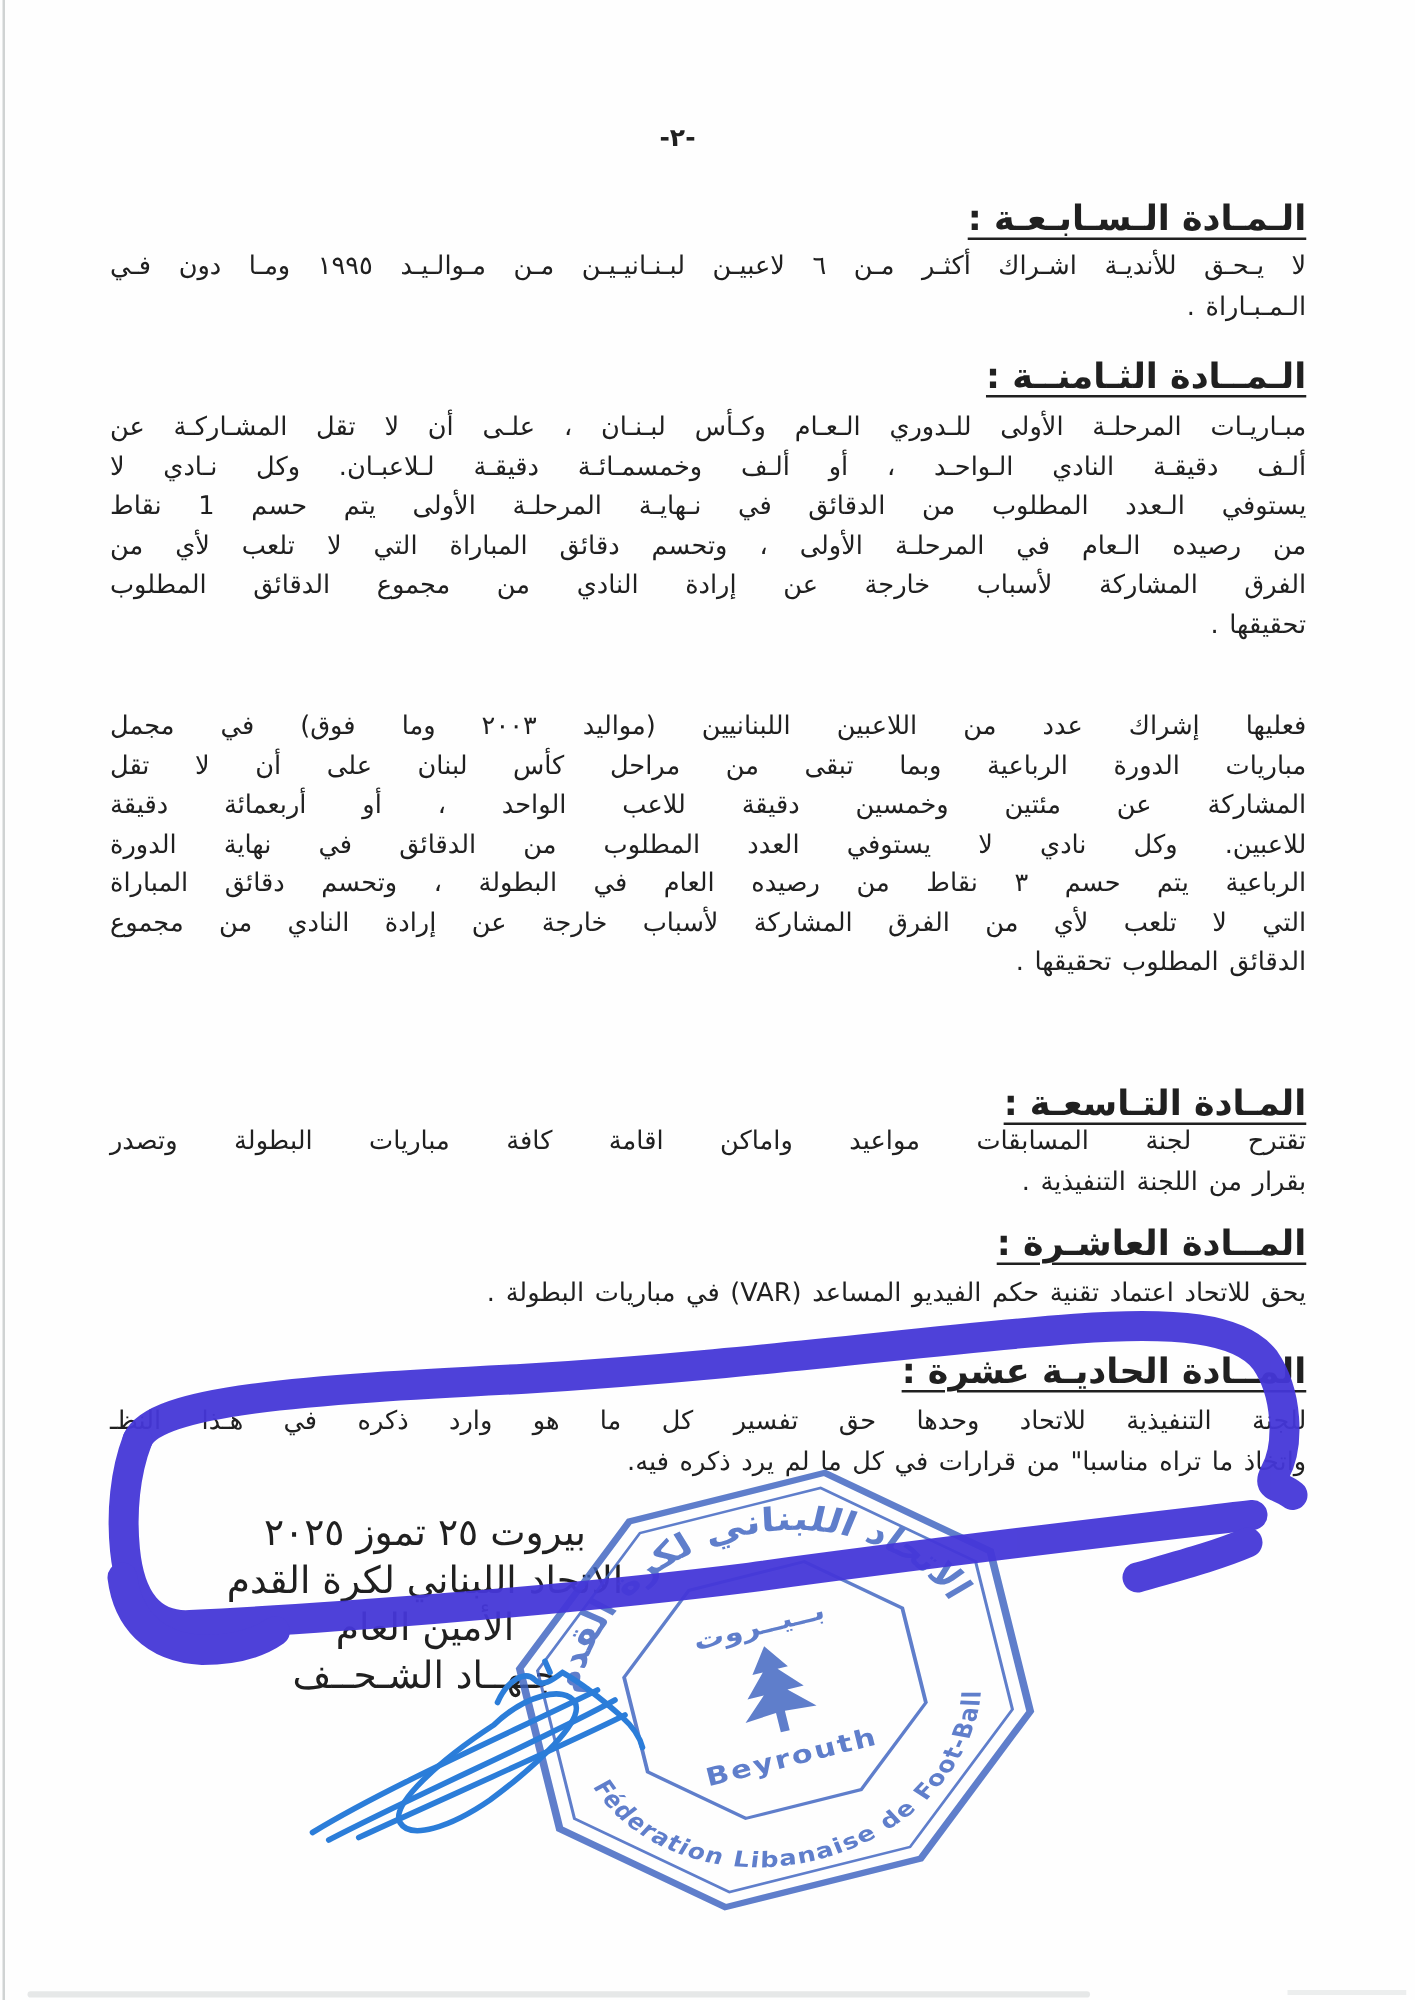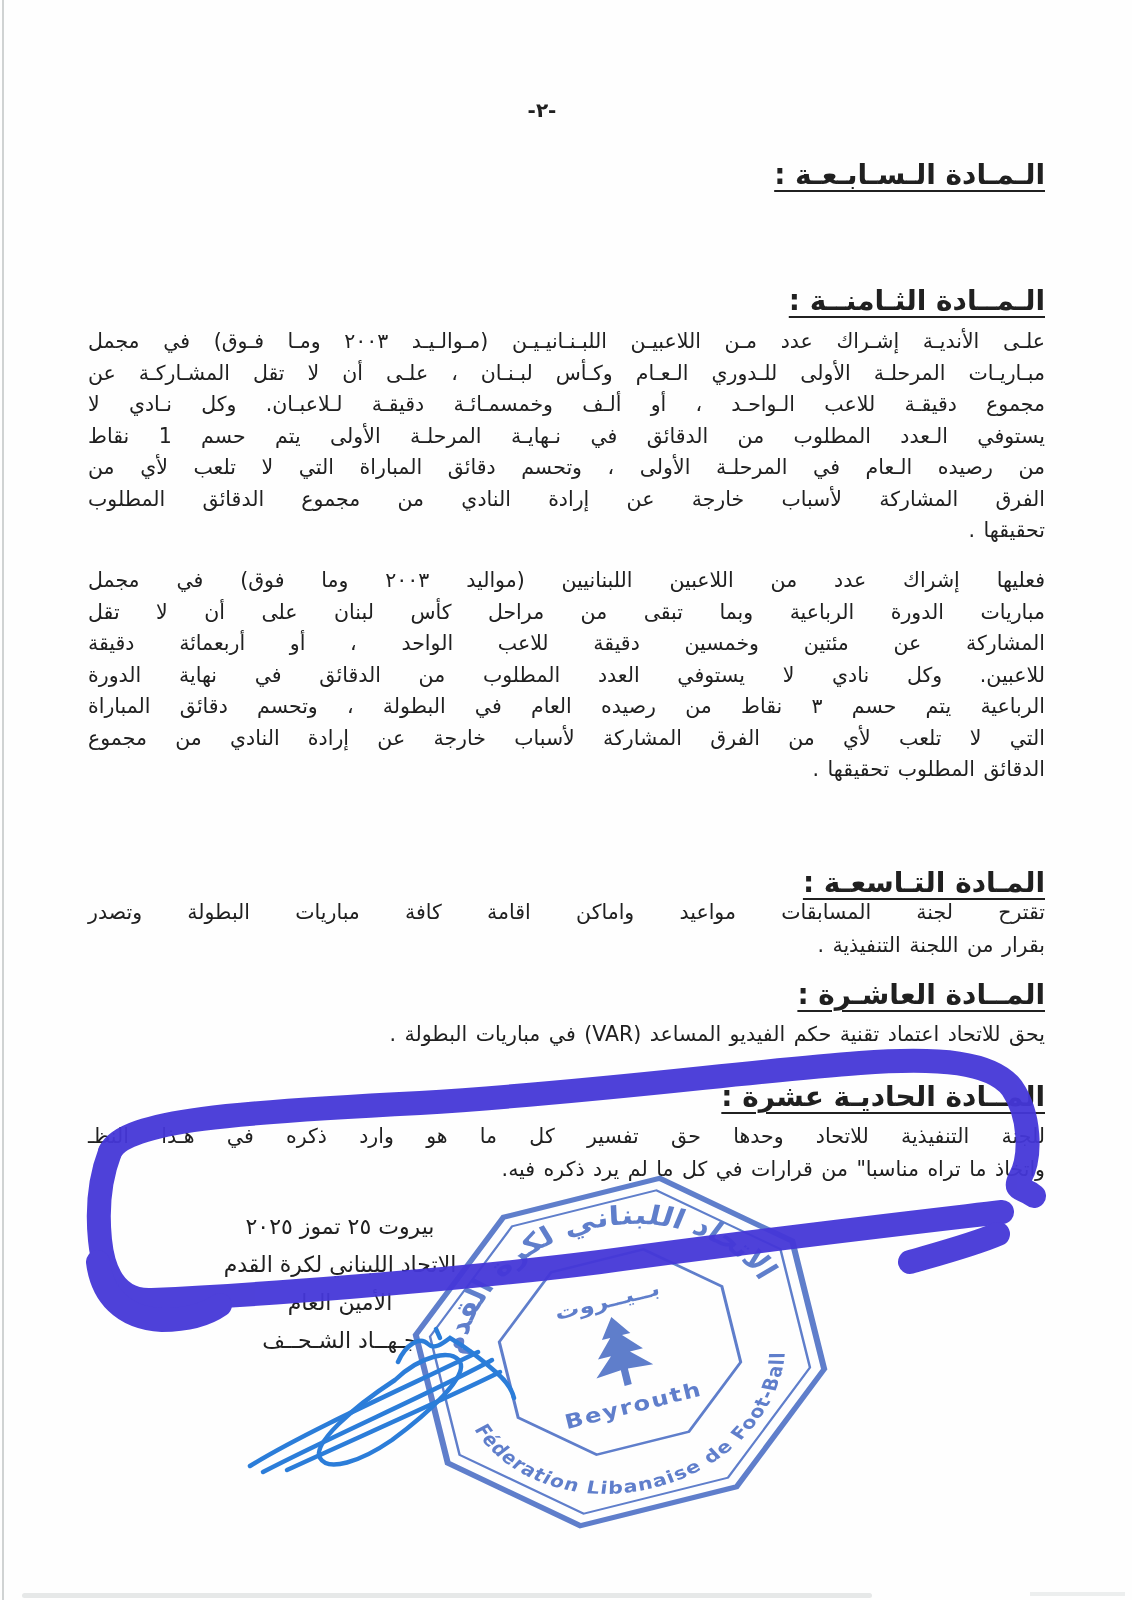--- a/index.html
+++ b/index.html
@@ -19,46 +19,49 @@
   }
   .par{position:absolute;left:88px;width:957px;direction:rtl;}
   .ln{
     font-size:20.5px;line-height:31.5px;text-align:justify;text-align-last:justify;
     word-spacing:2px;white-space:normal;
   }
   .lh33 .ln{line-height:33px;}
   .ln.end{text-align-last:right;}
   .footer{
     position:absolute;top:1208px;left:135px;width:410px;direction:rtl;
-    text-align:center;font-size:22px;
+    text-align:center;font-size:30px;
   }
   .footer .fline{line-height:38px;}
   .footer .name{letter-spacing:3px;}
   .overlay{position:absolute;top:0;left:0;pointer-events:none;}
   .z2{z-index:2;} .z6{z-index:6;}
   .edge-line{position:absolute;top:0;left:2px;width:2px;height:100%;background:#9aa0a0;opacity:.45;}
   .bottom-smudge{position:absolute;bottom:2px;left:22px;width:850px;height:5px;background:#c9cfcf;opacity:.45;border-radius:3px;}
   .bottom-smudge2{position:absolute;bottom:4px;left:1030px;width:95px;height:4px;background:#d3d8d8;opacity:.4;}
 </style>
 </head>
 <body>
 
 <div class="page">
 
   <div class="edge-line"></div>
 
   <div class="pagenum">-٢-</div>
 
   <div class="h" style="top:158px" dir="rtl">الـمـادة الـسـابـعـة :</div>
+  <div class="par lh33" style="top:196px">
+    <div class="ln">لا يـحـق للأنديـة اشـراك  أكثـر مـن ٦ لاعبيـن لبـنـانيـيـن مـن مـوالـيـد ١٩٩٥ ومـا دون فـي</div>
+    <div class="ln end">الـمـبـاراة .</div>
+  </div>
 
   <div class="h" style="top:284px" dir="rtl">الـمــادة الثـامنــة :</div>
   <div class="par" style="top:326px">
-    <div class="ln">علـى الأنديـة إشـراك عدد مـن اللاعبيـن اللبـنـانيـيـن (مـوالـيـد ٢٠٠٣ ومـا فـوق) في مجمل</div>
     <div class="ln">مبـاريـات المرحلـة الأولى للـدوري الـعـام وكـأس لبـنـان ، علـى أن لا تقل المشـاركـة عن</div>
-    <div class="ln">مجموع دقيقـة للاعب الـواحـد ، أو ألـف وخمسمـائـة دقيقـة لـلاعبـان. وكل نـادي لا</div>
+    <div class="ln">ألـف دقيقـة النادي الـواحـد ، أو ألـف وخمسمـائـة دقيقـة لـلاعبـان. وكل نـادي لا</div>
     <div class="ln">يستوفي الـعدد المطلوب من الدقائق في نـهايـة المرحلـة الأولى يتم حسم 1 نقاط</div>
     <div class="ln">من رصيده الـعام في المرحلـة الأولى ، وتحسم دقائق المباراة التي لا تلعب لأي من</div>
     <div class="ln">الفرق المشاركة لأسباب خارجة عن إرادة النادي من مجموع الدقائق المطلوب</div>
     <div class="ln end">تحقيقها .</div>
   </div>
   <div class="par" style="top:565px">
     <div class="ln">فعليها إشراك عدد من اللاعبين اللبنانيين (مواليد ٢٠٠٣ وما فوق) في مجمل</div>
     <div class="ln">مباريات الدورة الرباعية وبما تبقى من مراحل كأس لبنان على أن لا تقل</div>
     <div class="ln">المشاركة عن مئتين وخمسين دقيقة للاعب الواحد ، أو أربعمائة دقيقة</div>
     <div class="ln">للاعبين. وكل نادي لا يستوفي العدد المطلوب من الدقائق في نهاية الدورة</div>

